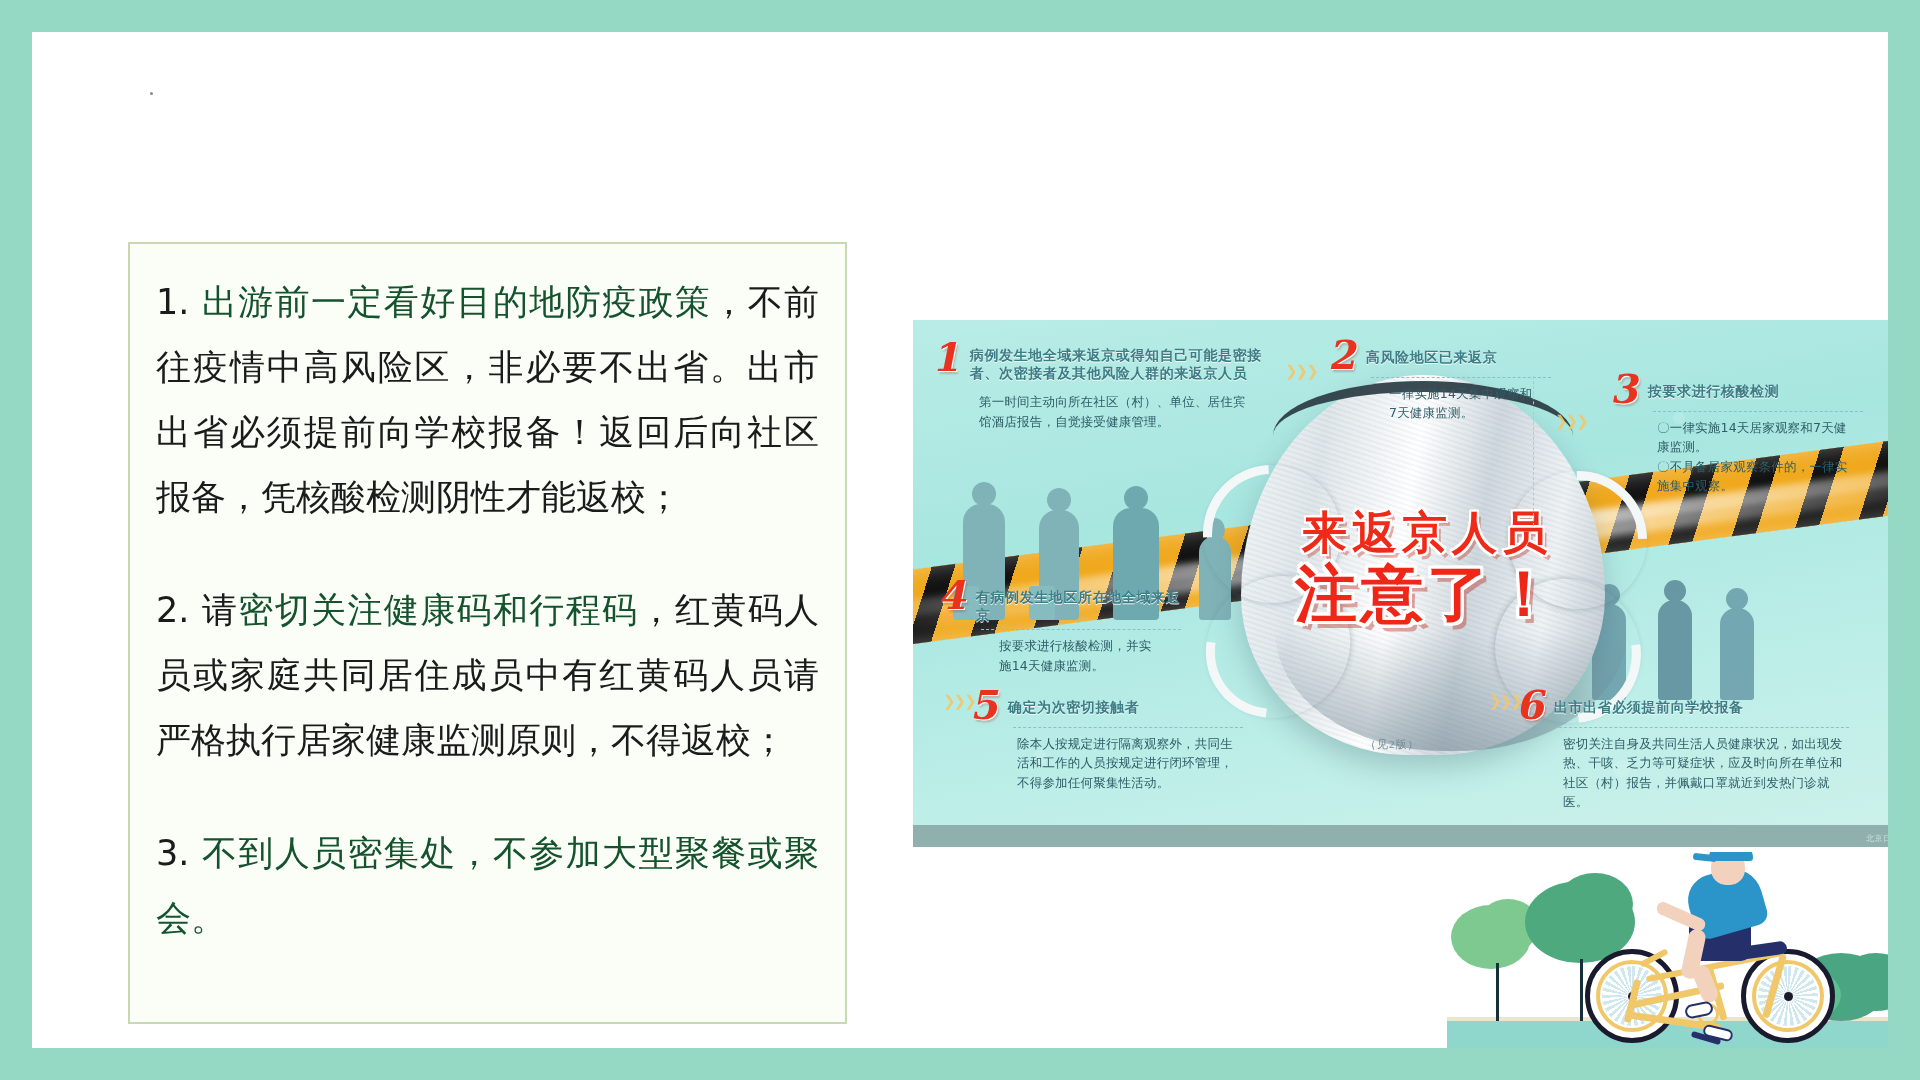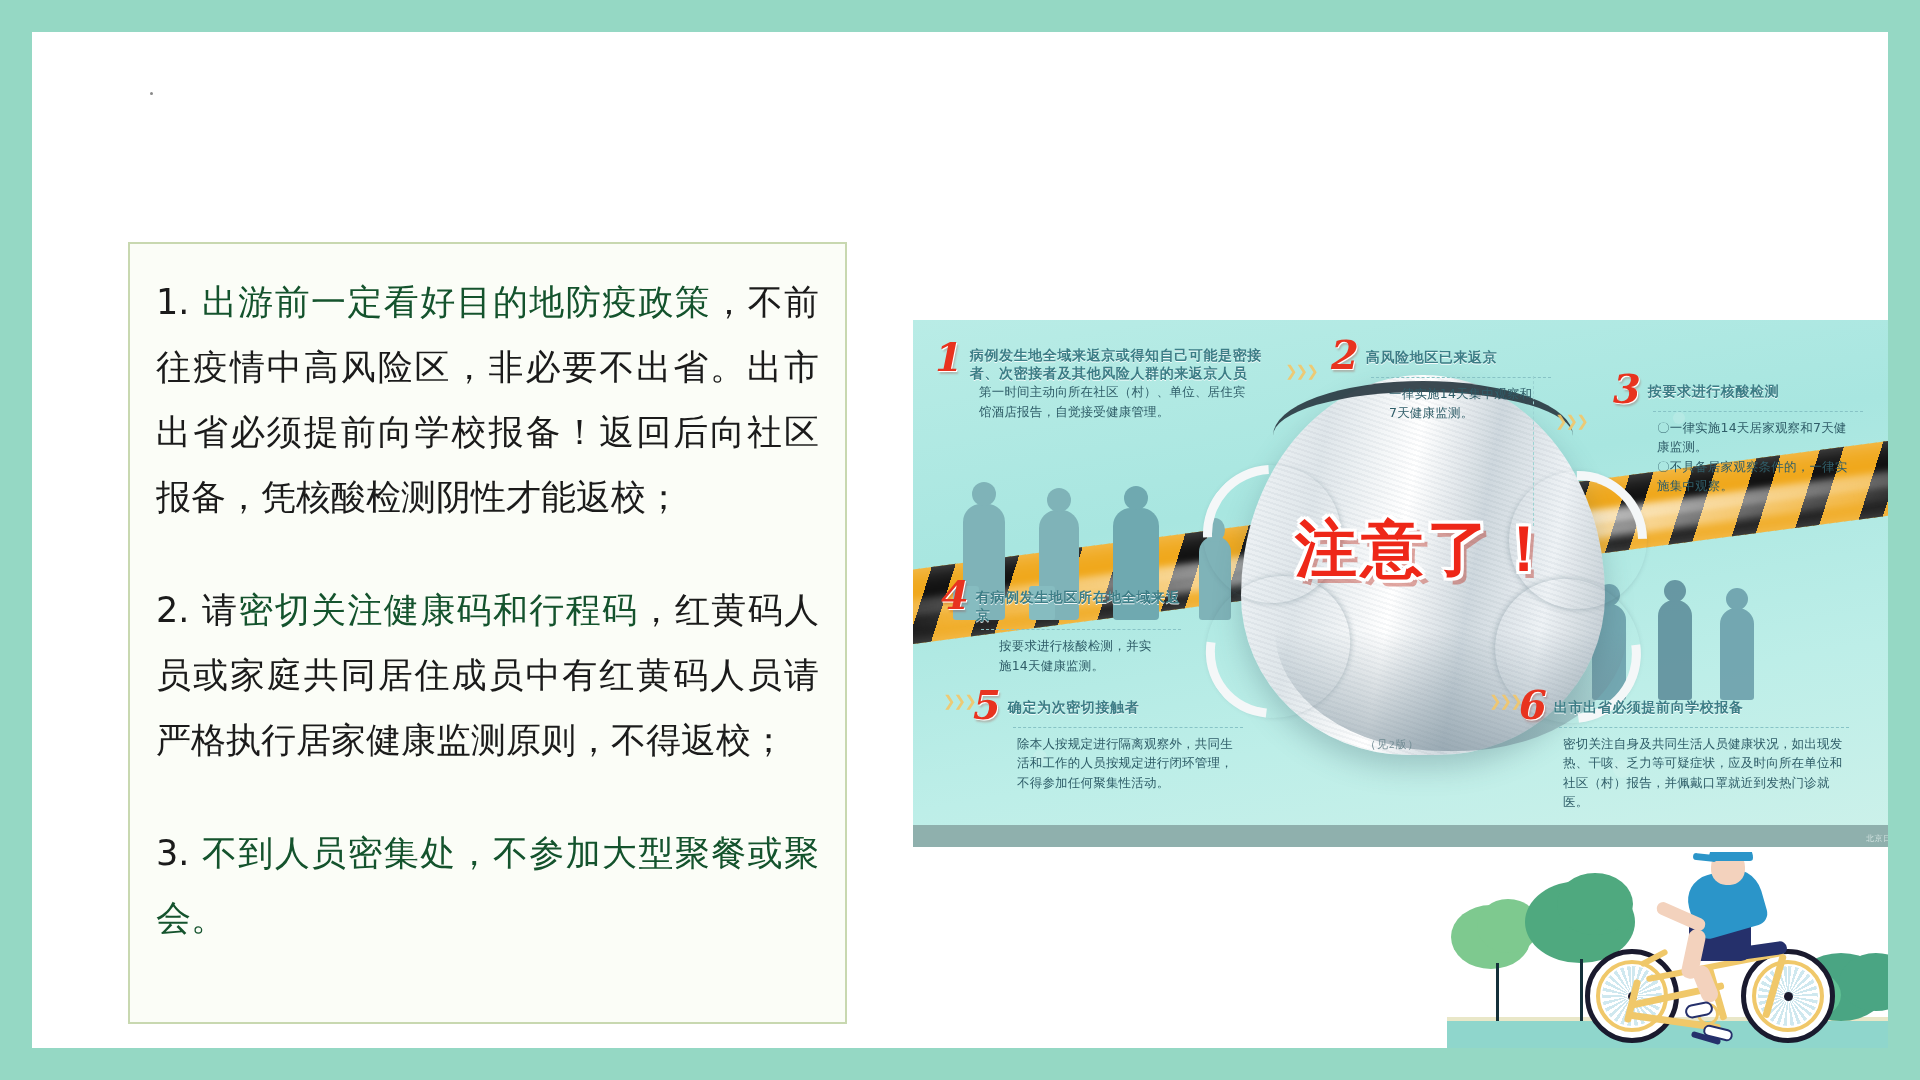--- a/index.html
+++ b/index.html
@@ -340,29 +340,30 @@
           </div>
           <div class="mask-nose"></div>
           <div class="strap strap-l1"></div>
           <div class="strap strap-l2"></div>
           <div class="strap strap-r1"></div>
           <div class="strap strap-r2"></div>
           <div class="mask-note">（见2版）</div>
         </div>
 
         <div class="red-head">
+          <div class="red-1">来返京人员</div>
           <div class="red-2">注意了！</div>
         </div>
 
         <div class="item" style="left:22px;top:20px;width:330px;">
           <div class="ihead">
             <div class="inum">1</div>
             <div class="ititle" style="padding-top:6px;">病例发生地全域来返京或得知自己可能是密接者、次密接者及其他风险人群的来返京人员</div>
           </div>
-          <div class="ibody" style="margin-left:44px;width:268px;">第一时间主动向所在社区（村）、单位、居住宾馆酒店报告，自觉接受健康管理。</div>
+          <div class="ibody" style="margin-left:44px;margin-top:10px;width:268px;">第一时间主动向所在社区（村）、单位、居住宾馆酒店报告，自觉接受健康管理。</div>
         </div>
         <div class="chev" style="left:372px;top:42px;">❯❯❯</div>
 
         <div class="item" style="left:418px;top:18px;width:220px;">
           <div class="ihead">
             <div class="inum">2</div>
             <div class="ititle">高风险地区已来返京</div>
           </div>
           <div class="divider" style="margin-left:40px;"></div>
           <div class="ibody" style="margin-left:58px;width:150px;">一律实施14天集中观察和7天健康监测。</div>

